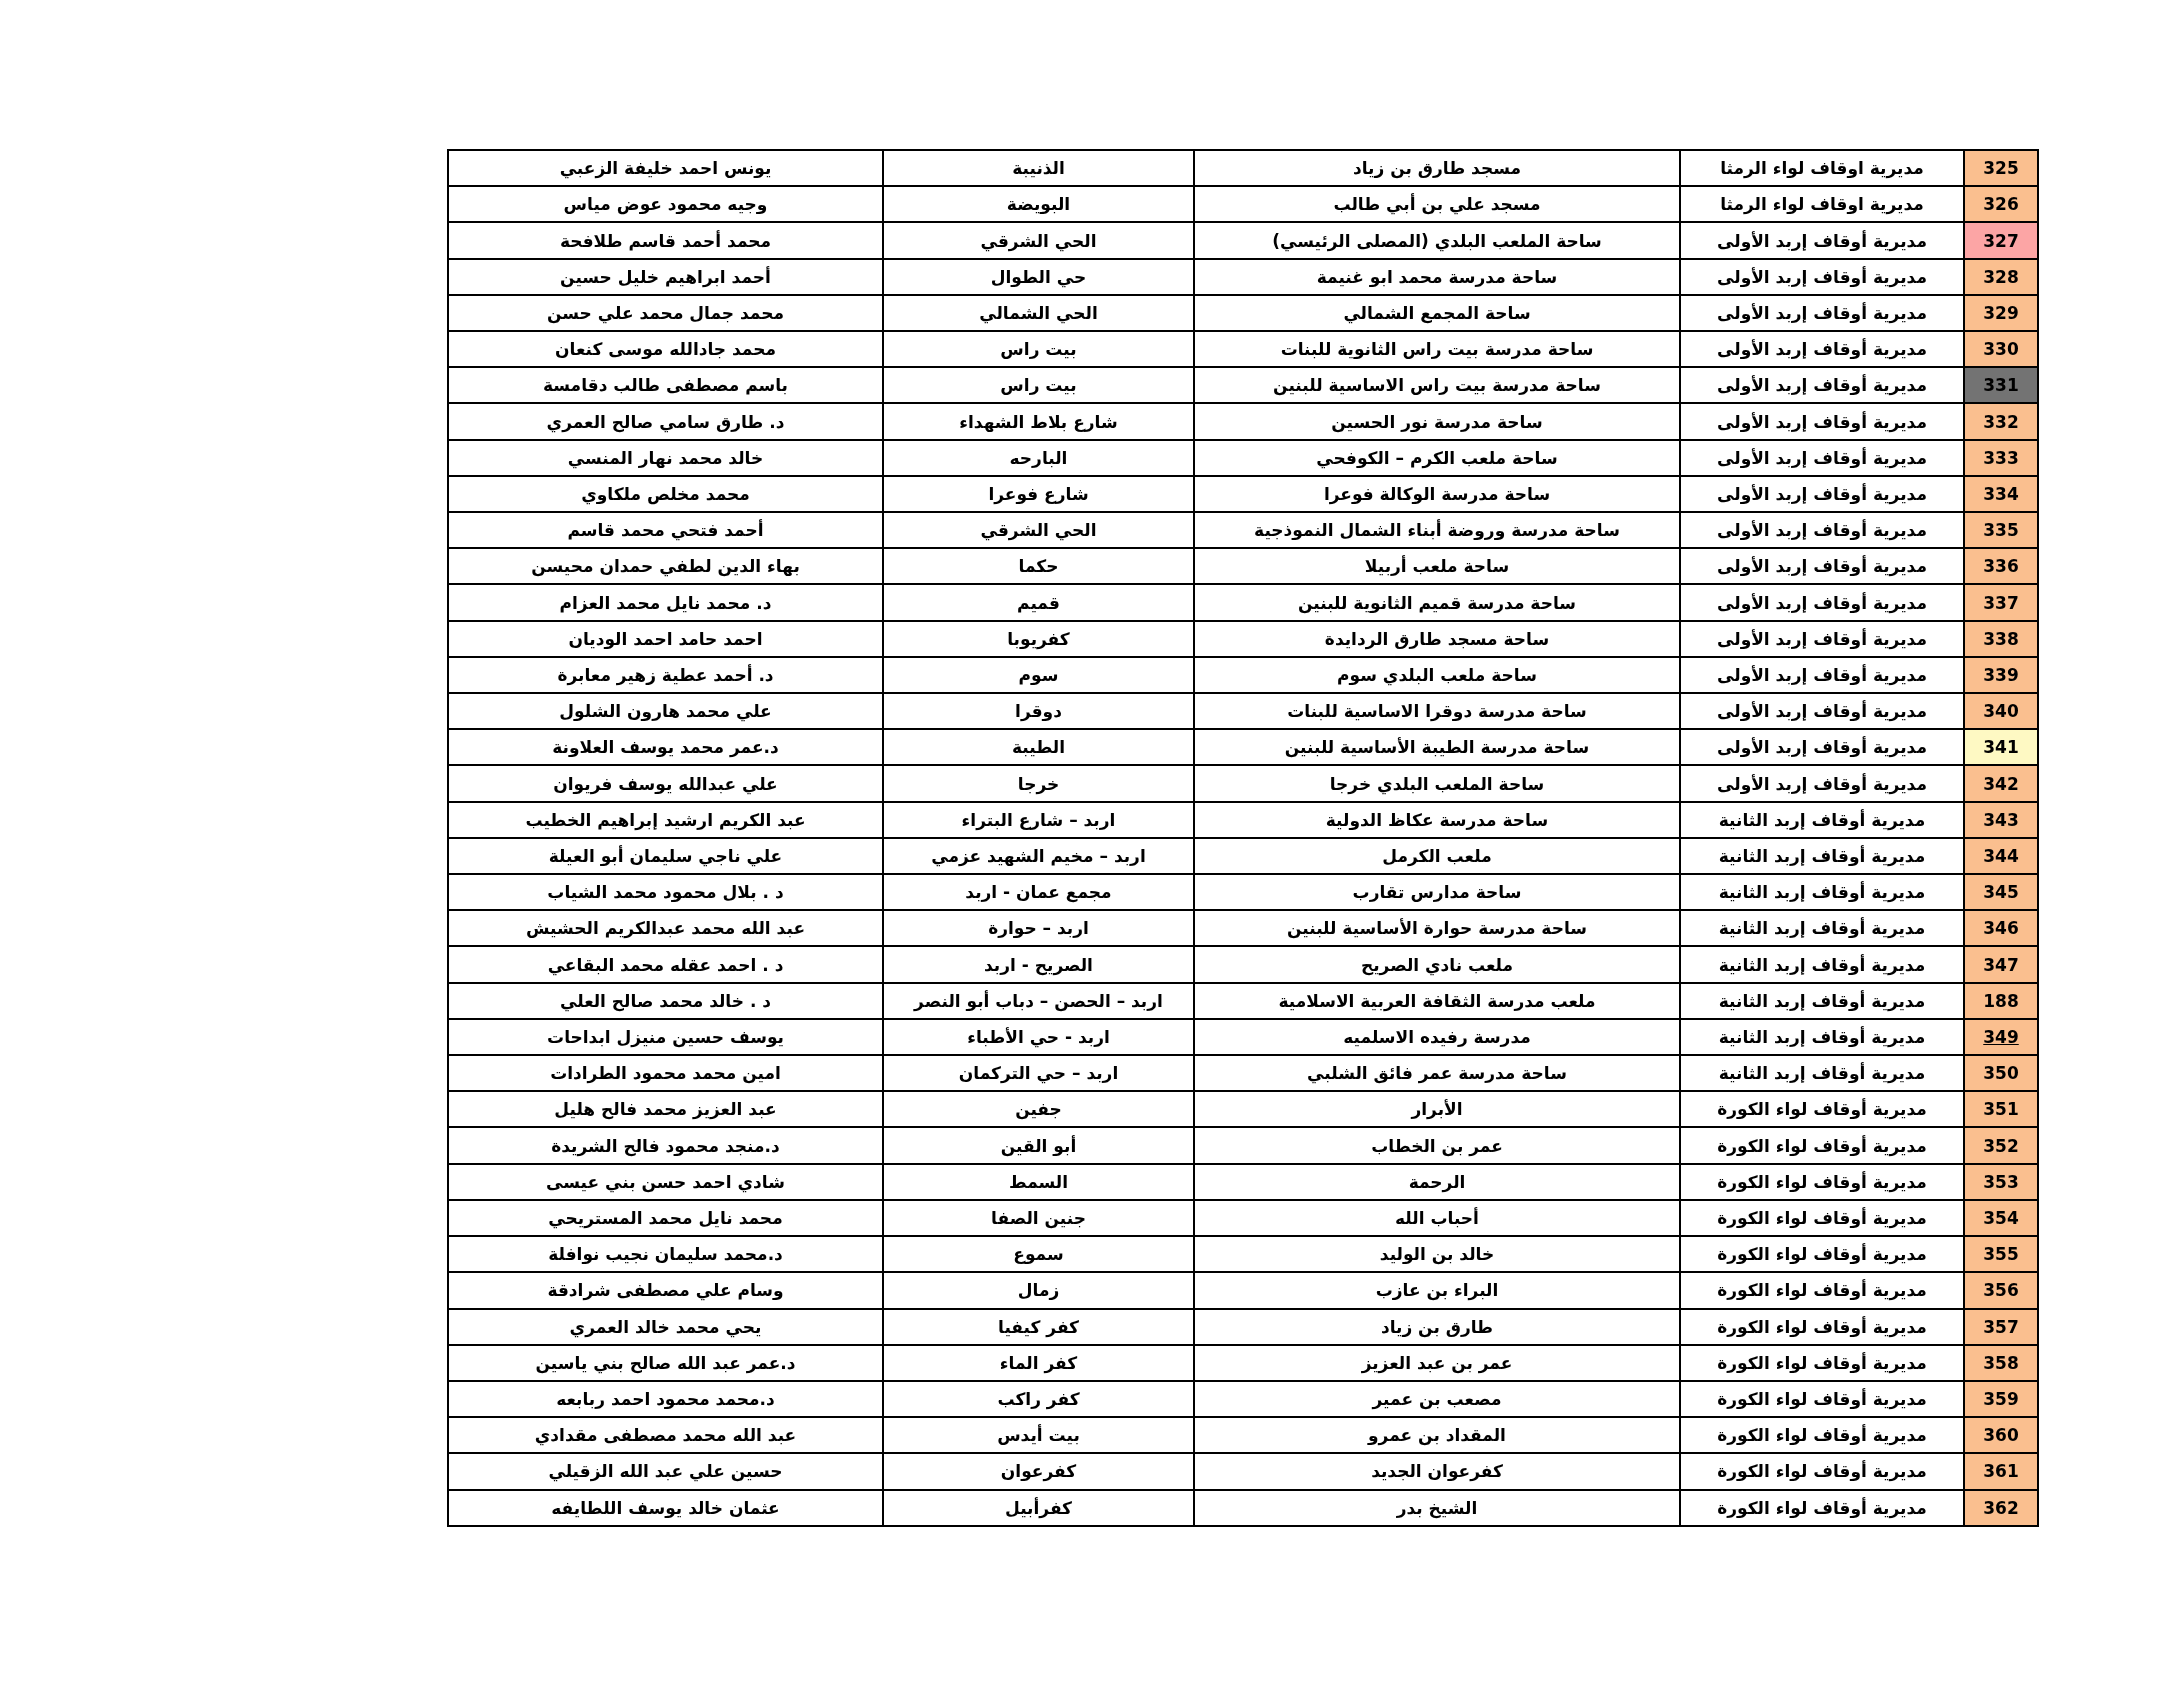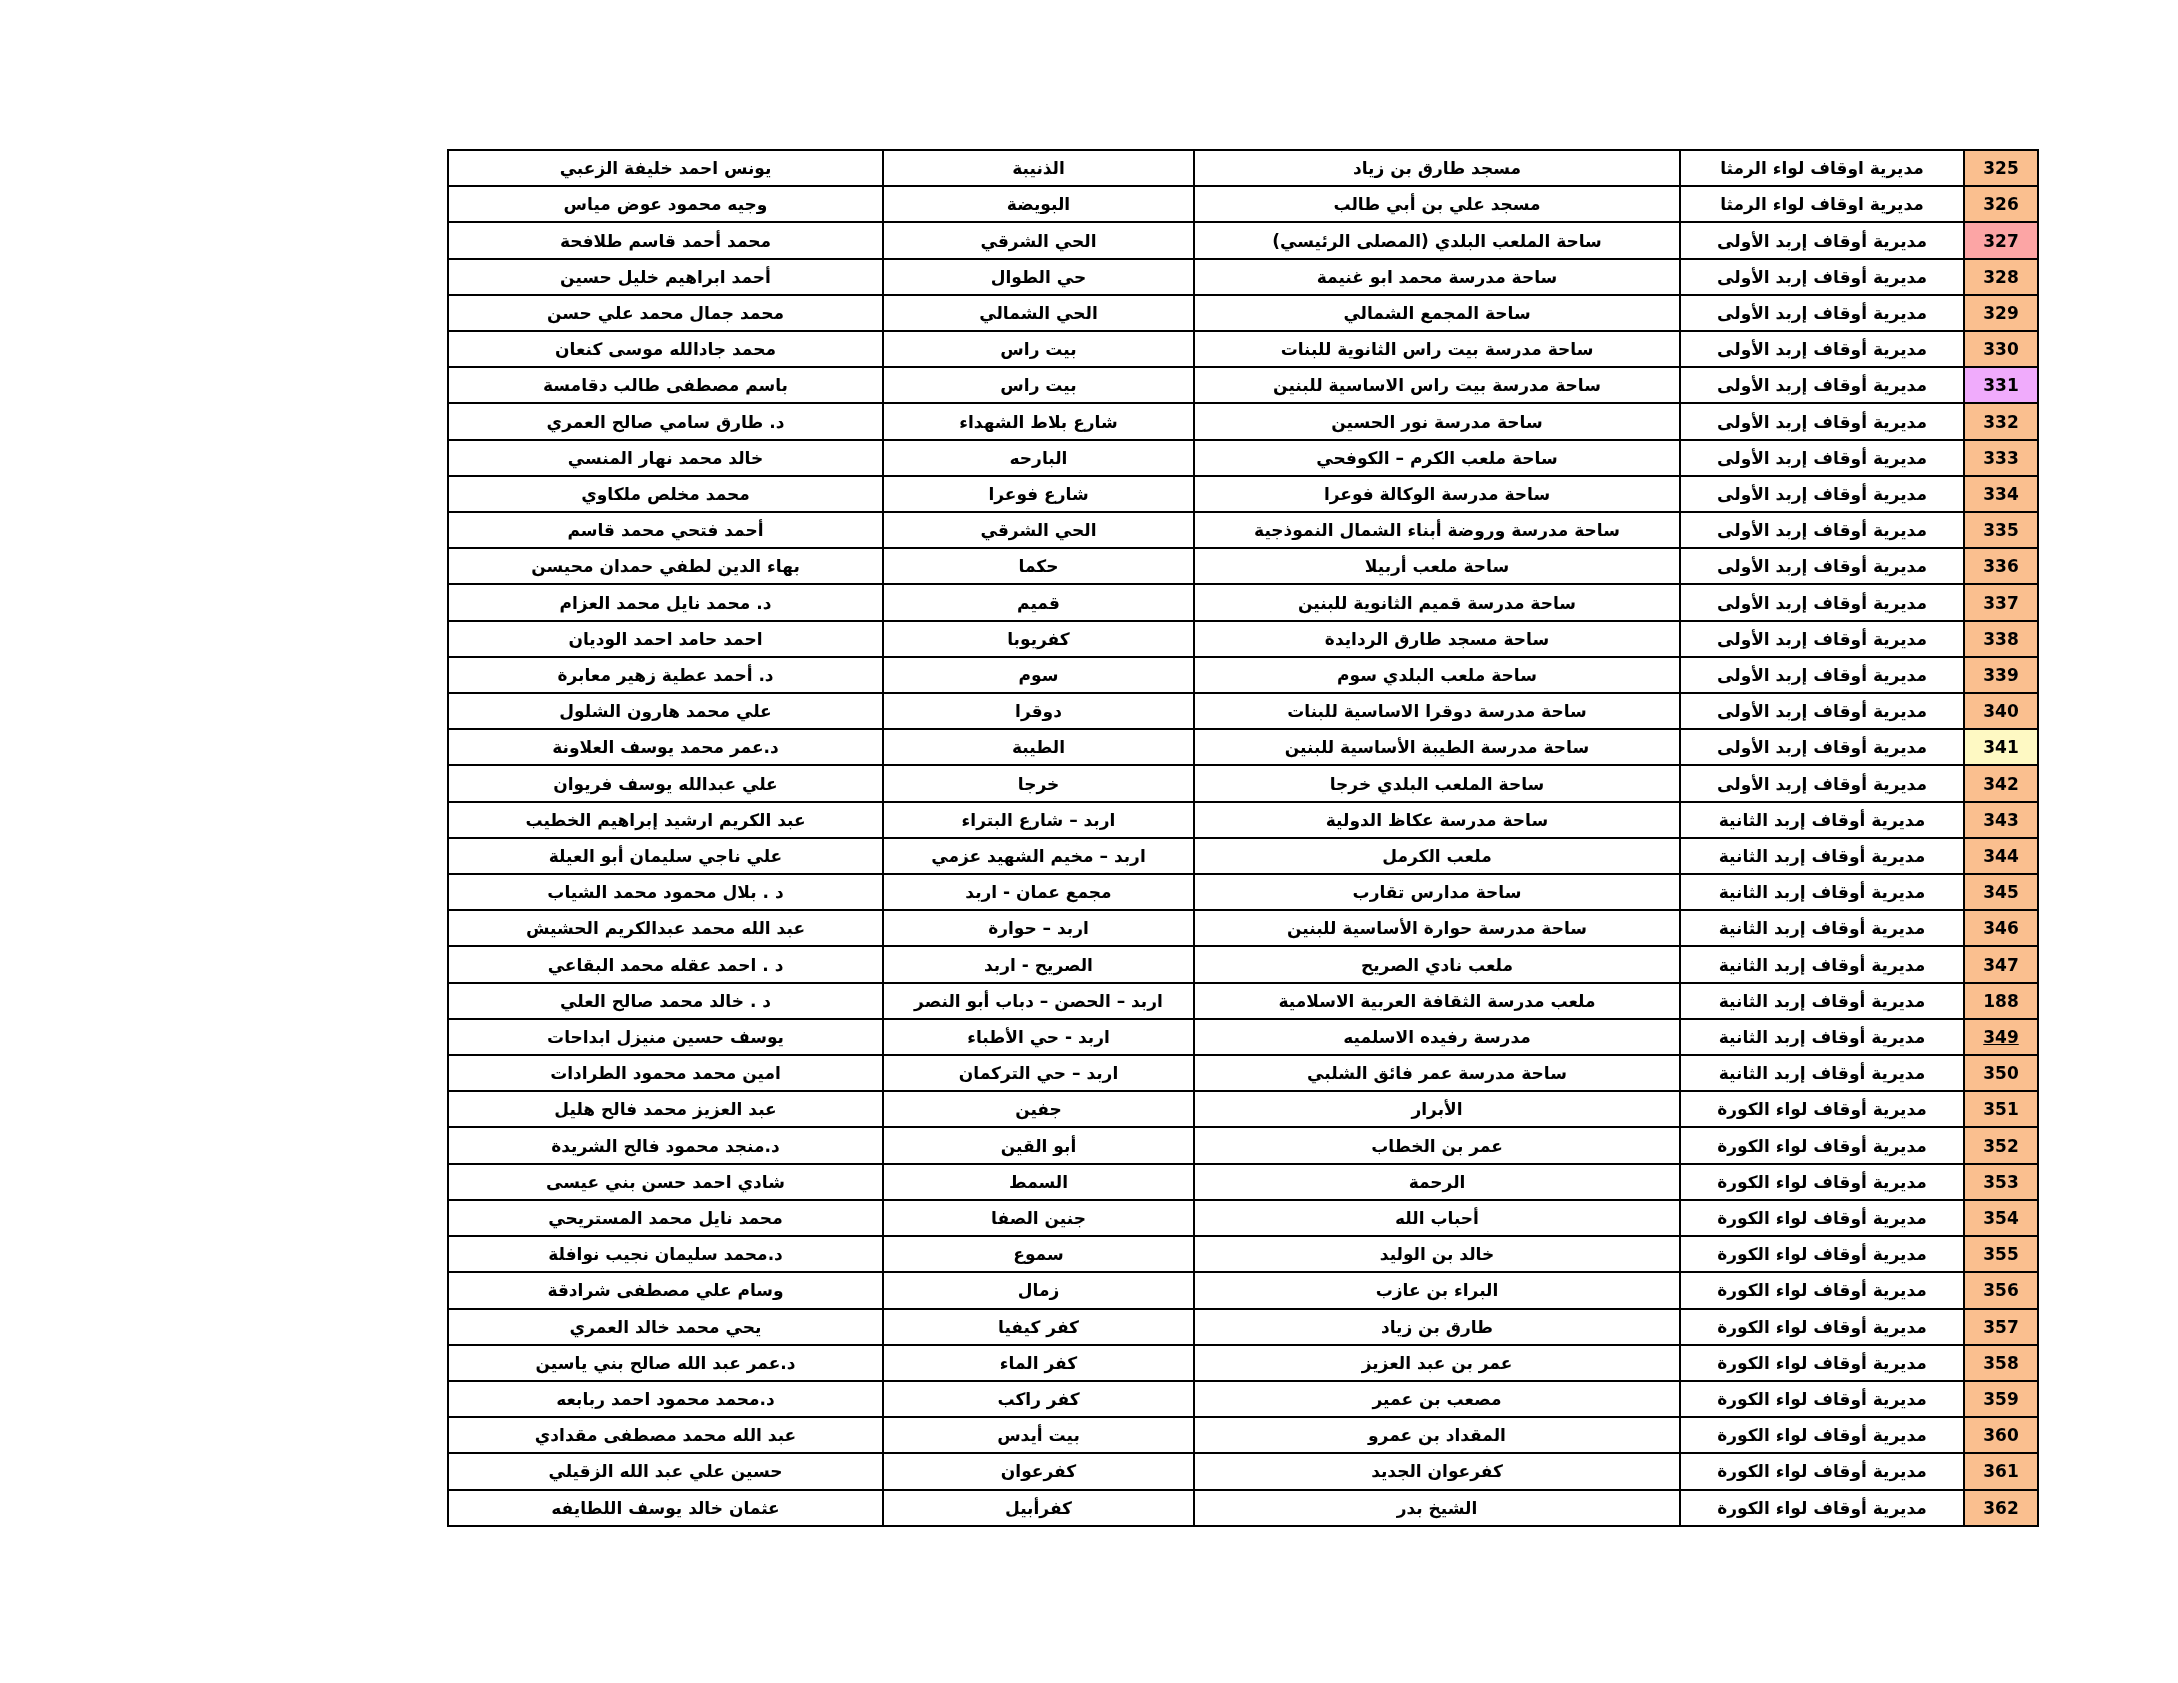--- a/index.html
+++ b/index.html
@@ -106,21 +106,21 @@
 
         <tr>
           <td class="cell-number" style="background: rgb(250, 191, 143);">330</td>
           <td class="cell-directorate">مديرية أوقاف إربد الأولى</td>
           <td class="cell-site">ساحة مدرسة بيت راس الثانوية للبنات</td>
           <td class="cell-district">بيت راس</td>
           <td class="cell-name">محمد جادالله موسى كنعان</td>
         </tr>
 
         <tr>
-          <td class="cell-number" style="background: #f0abfc;">331</td>
+          <td class="cell-number" style="background: #737373;">331</td>
           <td class="cell-directorate">مديرية أوقاف إربد الأولى</td>
           <td class="cell-site">ساحة مدرسة بيت راس الاساسية للبنين</td>
           <td class="cell-district">بيت راس</td>
           <td class="cell-name">باسم مصطفى طالب دقامسة</td>
         </tr>
 
         <tr>
           <td class="cell-number" style="background: rgb(250, 191, 143);">332</td>
           <td class="cell-directorate">مديرية أوقاف إربد الأولى</td>
           <td class="cell-site">ساحة مدرسة نور الحسين</td>

